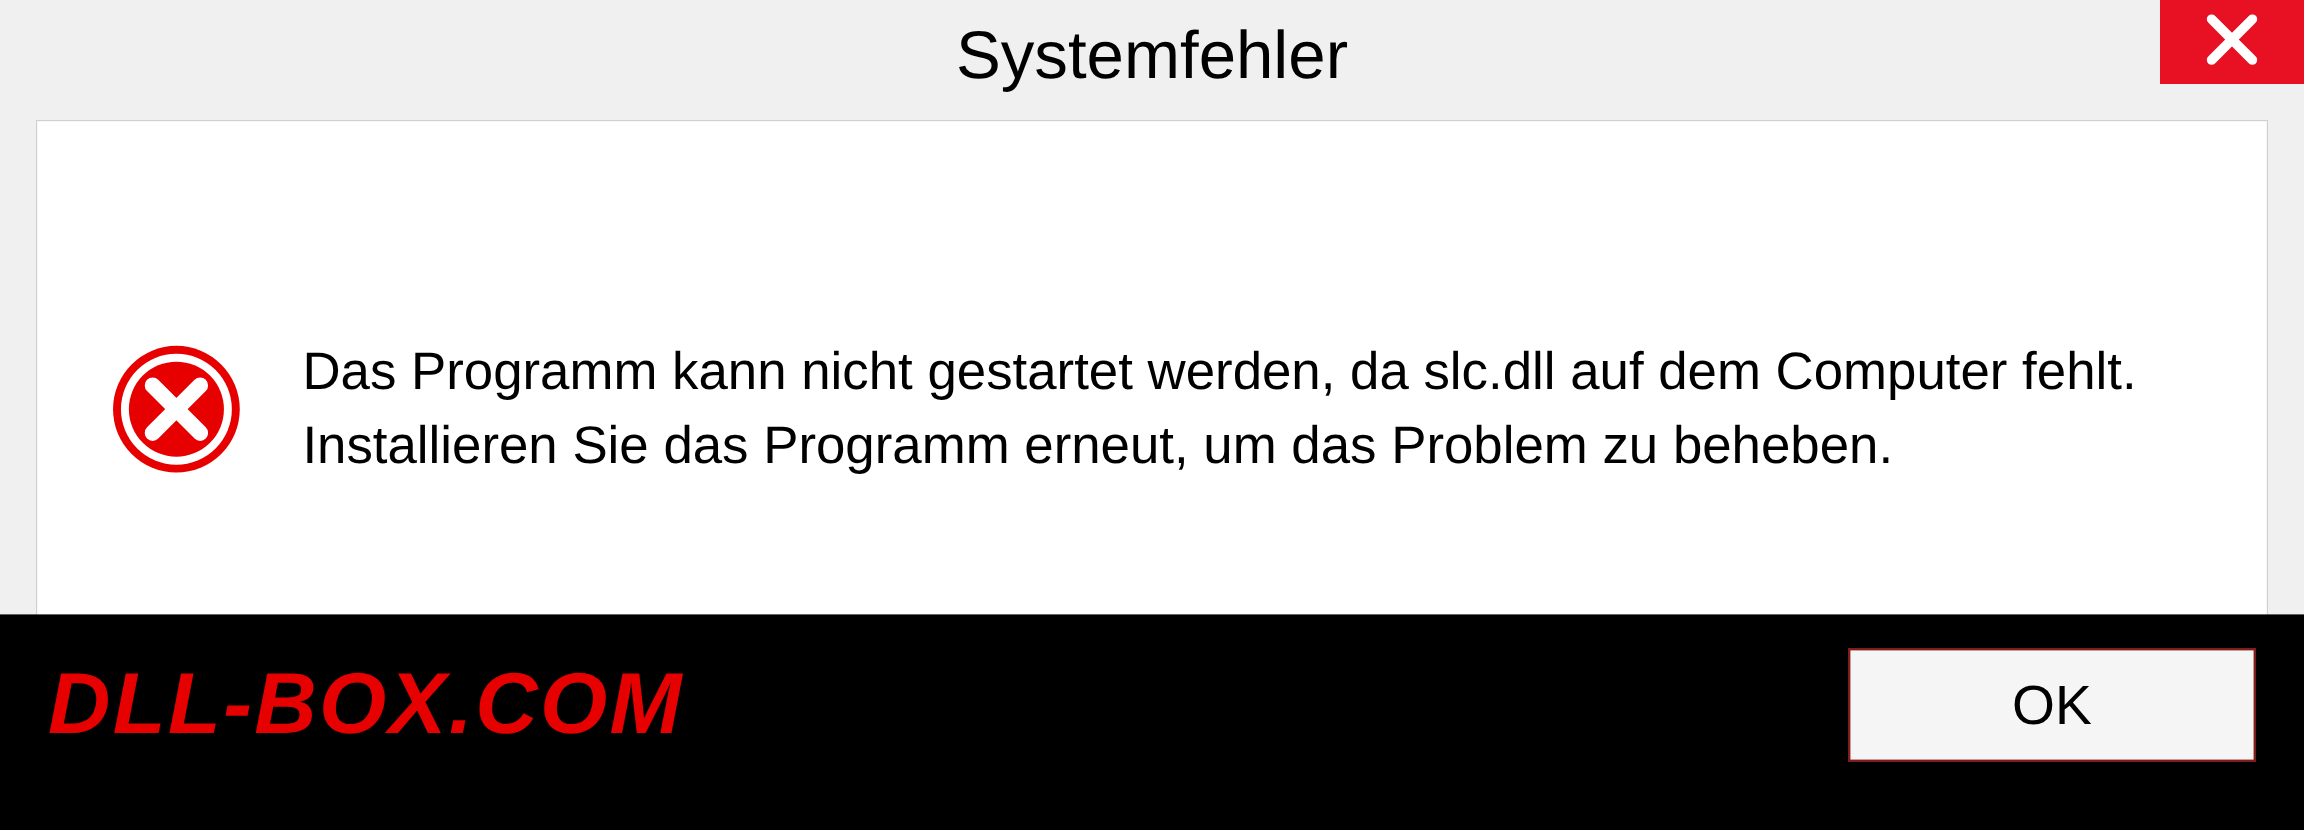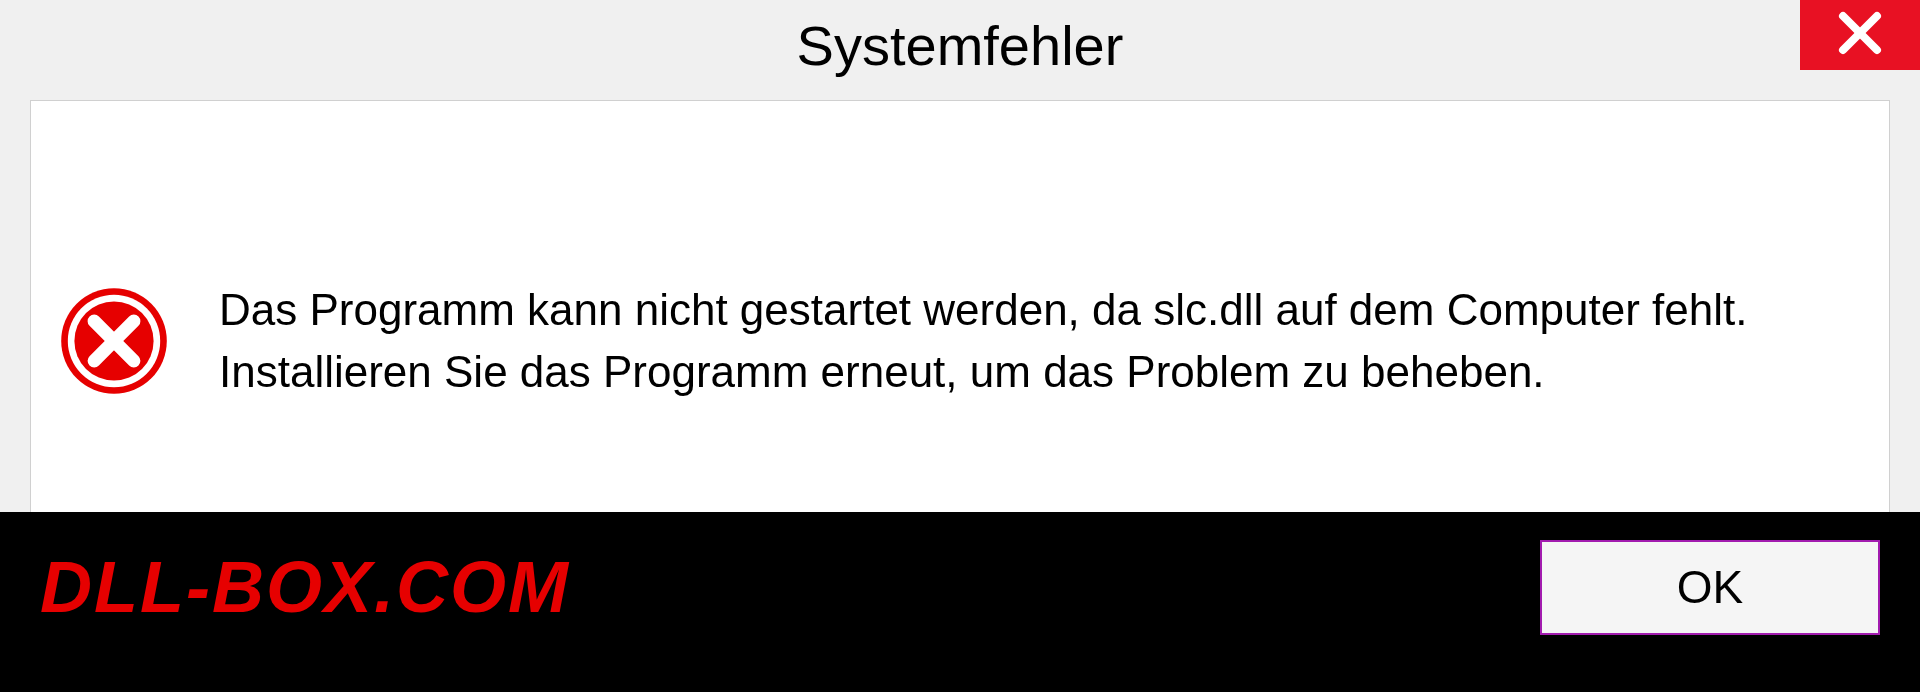--- a/index.html
+++ b/index.html
@@ -44,21 +44,21 @@
       width: 50px;
       height: 50px;
     }
     .content-panel {
       margin: 10px 30px 0 30px;
       background: #ffffff;
       border: 1px solid #d0d0d0;
       height: 482px;
       display: flex;
       align-items: center;
-      padding: 0 28px;
+      padding: 0 61px;
     }
     .error-icon {
       flex-shrink: 0;
       width: 110px;
       height: 110px;
       margin-right: 50px;
     }
     .error-message {
       font-size: 44px;
       color: #000;
@@ -81,21 +81,21 @@
       font-size: 72px;
       font-weight: 900;
       font-style: italic;
       color: #e60000;
       letter-spacing: 2px;
       font-family: Arial, sans-serif;
     }
     .ok-button {
       width: 340px;
       height: 95px;
-      border: 2px solid #a21caf;
+      border: 2px solid #7f1d1d;
       background: #f5f5f5;
       font-size: 46px;
       color: #000;
       display: flex;
       align-items: center;
       justify-content: center;
       cursor: pointer;
       font-family: "Segoe UI", Tahoma, Arial, sans-serif;
       text-align: center;
     }

